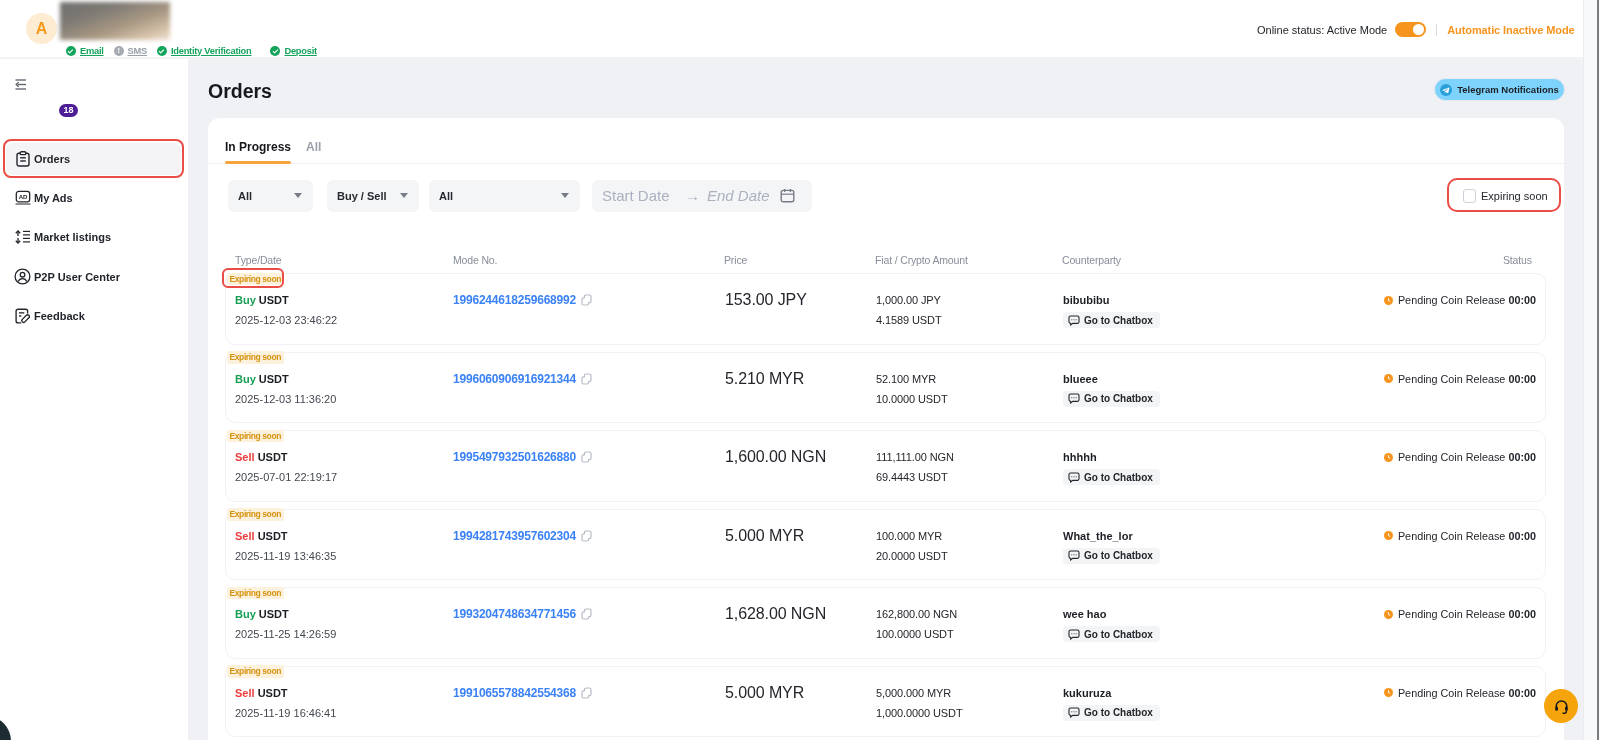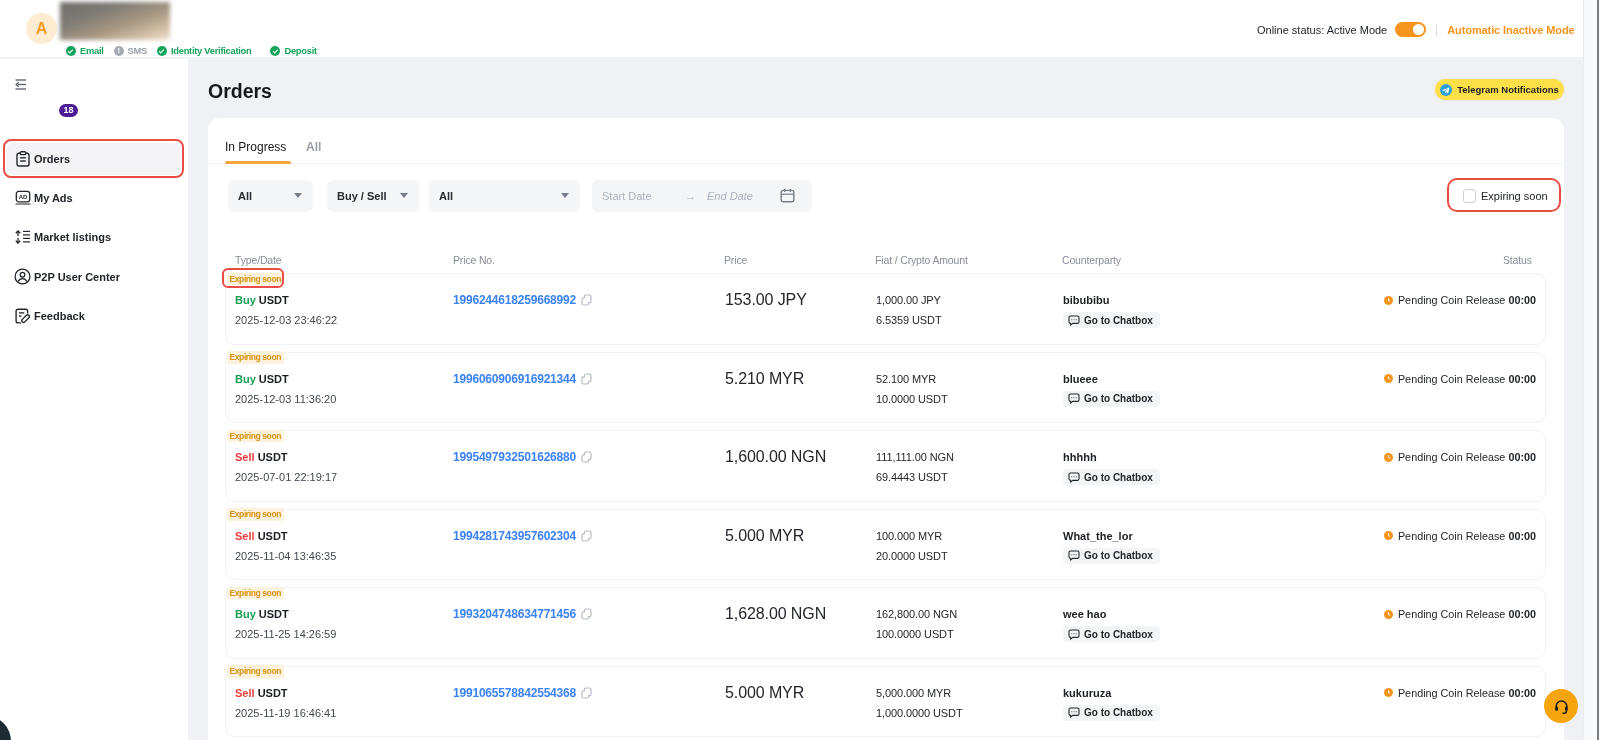--- a/index.html
+++ b/index.html
@@ -4,21 +4,21 @@
 <style>
   * { margin:0; padding:0; box-sizing:border-box; }
   html,body { width:1600px; height:740px; overflow:hidden; }
   body { font-family:"Liberation Sans", sans-serif; background:#eff1f4; position:relative; color:#1c1f24; }
 
   
   #header { position:absolute; left:0; top:0; width:1600px; height:59px; background:#fff; border-bottom:2px solid #f2f3f6; }
   #avatar { position:absolute; left:26px; top:13px; width:31px; height:31px; border-radius:50%; background:#fdecd2; color:#f49a1c; font-weight:bold; font-size:16px; text-align:center; line-height:31px; }
   #blurname { position:absolute; left:60px; top:2px; width:110px; height:38px; background:linear-gradient(160deg,#6f6f6d 0%,#7e7a74 30%,#a89883 60%,#d9c4ab 85%,#efe3d4 100%); filter:blur(2px); }
   .vbadges { position:absolute; left:66px; top:45px; height:12px; display:flex; align-items:center; gap:10px; font-size:9.3px; font-weight:600; letter-spacing:-0.25px; white-space:nowrap; }
-  .vb { display:flex; align-items:center; gap:4px; color:#13a45b; }
+  .vb { display:flex; align-items:center; gap:4px; color:#13a45b;text-decoration:underline; }
   .vb.gray { color:#9ba1aa; }
   .ck { width:10px; height:10px; border-radius:50%; background:#13a45b; position:relative; display:inline-block; }
   .ck:after { content:""; position:absolute; left:2.3px; top:2.6px; width:4.4px; height:2.4px; border-left:1.3px solid #fff; border-bottom:1.3px solid #fff; transform:rotate(-45deg); }
   .ckg { width:10px; height:10px; border-radius:50%; background:#a6abb3; color:#fff; font-size:7.5px; font-weight:bold; text-align:center; line-height:10px; display:inline-block; }
   #onlinestatus { position:absolute; top:0; left:1257px; height:59px; display:flex; align-items:center; font-size:11px; white-space:nowrap; }
   #onlinestatus .lbl { color:#23262b; }
   .toggle { width:31px; height:15px; border-radius:9px; background:#f7941e; position:relative; margin-left:8px; }
   .toggle .knob { position:absolute; right:2px; top:2px; width:11px; height:11px; border-radius:50%; background:#fff; }
   .hdiv { width:1px; height:12px; background:#d9dce1; margin:0 10px 0 10px; }
   .autoinactive { color:#f7941e; font-weight:bold; font-size:11px; letter-spacing:-0.1px; }
@@ -28,31 +28,31 @@
   .collapse-ic { position:absolute; left:14px; top:20px; }
   .nav-item { position:absolute; left:0; width:188px; height:32px; display:flex; align-items:center; }
   .nav-item .ic { position:absolute; left:14px; width:17px; height:17px; display:flex; align-items:center; justify-content:center; }
   .nav-item .tx { position:absolute; left:34px; font-size:11px; font-weight:600; color:#21242a; }
   #nav-orders-bg { position:absolute; left:6px; top:84px; width:175px; height:32px; background:#f4f4f6; border-radius:8px; }
   .red-annot { position:absolute; border:2.5px solid #ea4c46; border-radius:8px; }
   .badge18 { position:absolute; left:59px; top:44.5px; width:19px; height:13px; background:#4c1d95; border-radius:7px; color:#fff; font-size:9px; font-weight:bold; text-align:center; line-height:13px; }
 
   
   #title { position:absolute; left:208px; top:79.5px; font-size:19.5px; font-weight:bold; color:#16181d; }
-  #tgbtn { position:absolute; left:1434px; top:78px; width:131px; height:23px; background:#fde047; border:1px solid #e7e9ec; border-radius:12px; display:flex; align-items:center; justify-content:center; gap:5px; font-size:9.5px; font-weight:bold; color:#1c1f24; white-space:nowrap; }
+  #tgbtn { position:absolute; left:1434px; top:78px; width:131px; height:23px; background:#7dd3fc; border:1px solid #e7e9ec; border-radius:12px; display:flex; align-items:center; justify-content:center; gap:5px; font-size:9.5px; font-weight:bold; color:#1c1f24; white-space:nowrap; }
   #card { position:absolute; left:208px; top:118px; width:1356px; height:660px; background:#fff; border-radius:12px; }
-  .tab1 { position:absolute; left:225px; top:140px; font-size:12px; font-weight:normal; color:#15171c; }
+  .tab1 { position:absolute; left:225px; top:140px; font-size:12px; font-weight:bold; color:#15171c; }
   .tab2 { position:absolute; left:306px; top:140px; font-size:12px; font-weight:bold; color:#9ba1aa; }
   .tabline { position:absolute; left:225px; top:160.5px; width:66px; height:3px; border-radius:2px; background:#f7a43c; }
   .tabdivider { position:absolute; left:208px; top:162.5px; width:1356px; height:1px; background:#f1f2f5; }
 
   .filter { position:absolute; top:179.5px; height:32px; background:#f4f5f7; border-radius:6px; font-size:11px; font-weight:600; color:#26292f; }
   .filter .cap { position:absolute; left:10px; top:0; line-height:32px; }
   .caret { position:absolute; top:13.5px; width:0; height:0; border-left:4.5px solid transparent; border-right:4.5px solid transparent; border-top:5.5px solid #767d88; }
-  .ph { color:#aab2bf; font-weight:400; font-size:11px; }
+  .ph { color:#aab2bf; font-weight:400; font-size:15px; }
 
   
   #expchk { position:absolute; left:1462.5px; top:189px; width:13.5px; height:13.5px; border:1.5px solid #cdd1d7; border-radius:3px; background:#fff; }
   #explabel { position:absolute; left:1481px; top:190px; font-size:11px; color:#23262b; }
 
   
   .th { position:absolute; top:246px; font-size:10.5px; color:#878d99; letter-spacing:-0.15px;margin-top:8px; }
   .rowcard { position:absolute; left:225px; width:1321px; height:71.5px; background:#fff; border:1px solid #f1f2f4; border-radius:10px; }
   .tag { position:absolute; left:0.5px; top:-1.5px; height:12.5px; padding:0 3px; background:#fcf1dd; border-radius:2.5px; font-size:8.5px; font-weight:600; color:#d7930f; line-height:12.5px; letter-spacing:-0.4px; }
   .l1 { position:absolute; top:18px; height:16px; line-height:16px; }
@@ -207,37 +207,37 @@
       <line x1="10.4" y1="1" x2="10.4" y2="4" stroke="#767d88" stroke-width="1.4"></line>
       <line x1="1.2" y1="6.2" x2="13.8" y2="6.2" stroke="#767d88" stroke-width="1.2"></line>
     </svg>
 </div>
 
 <div class="red-annot" style="left:1447px; top:178px; width:114px; height:34px; border-radius:10px;"></div>
 <div id="expchk"></div>
 <div id="explabel">Expiring soon</div>
 
 <div class="th" style="left:235px;">Type/Date</div>
-<div class="th" style="left:453px;">Price No.</div>
+<div class="th" style="left:453px;">Mode No.</div>
 <div class="th" style="left:724px;">Price</div>
 <div class="th" style="left:875px;">Fiat / Crypto Amount</div>
 <div class="th" style="left:1062px;">Counterparty</div>
 <div class="th" style="left:1503px;">Status</div>
 
 <div class="rowcard" style="top:273px;">
   <span class="tag">Expiring soon</span>
   <span class="l1 side" style="left:9px;"><span class="buy">Buy</span> USDT</span>
   <span class="l2 dt">2025-12-03 23:46:22</span>
   <span class="l1 ordno">1996244618259668992<svg width="11" height="12" viewBox="0 0 11 12" fill="none" stroke="#b6bcc6" stroke-width="1.2">
         <rect x="3.4" y="1" width="6.6" height="7.6" rx="1.6"></rect>
         <path d="M7.6 8.6v.9A1.5 1.5 0 0 1 6.1 11H2.5A1.5 1.5 0 0 1 1 9.5V5.4a1.5 1.5 0 0 1 1.5-1.5h.9" fill="#fff"></path>
       </svg></span>
   <span class="l1 price">153.00 JPY</span>
   <span class="l1 amt">1,000.00 JPY</span>
-  <span class="l2 amt">6.5359 USDT</span>
+  <span class="l2 amt">4.1589 USDT</span>
   <span class="l1 cp">bibubibu</span>
   <span class="chatbtn"><svg width="12" height="11" viewBox="0 0 12 11" fill="none" stroke="#23262b" stroke-width="1.1">
         <path d="M2.6 1h6.8A1.6 1.6 0 0 1 11 2.6v4.2a1.6 1.6 0 0 1-1.6 1.6H4.8L2.6 10V8.4h0A1.6 1.6 0 0 1 1 6.8V2.6A1.6 1.6 0 0 1 2.6 1z"></path>
         <circle cx="3.8" cy="4.7" r="0.55" fill="#23262b" stroke="none"></circle>
         <circle cx="6" cy="4.7" r="0.55" fill="#23262b" stroke="none"></circle>
         <circle cx="8.2" cy="4.7" r="0.55" fill="#23262b" stroke="none"></circle>
       </svg>Go to Chatbox</span>
   <span class="status">
       <svg width="9" height="9" viewBox="0 0 9 9">
         <circle cx="4.5" cy="4.5" r="4.5" fill="#f7941e"></circle>
@@ -298,21 +298,21 @@
         <circle cx="4.5" cy="4.5" r="4.5" fill="#f7941e"></circle>
         <path d="M4.5 2.3v2.2l1.6 1" stroke="#fff" stroke-width="1" fill="none"></path>
       </svg>
       <span>Pending Coin Release <b>00:00</b></span>
     </span>
 </div>
 
 <div class="rowcard" style="top:508.5px;">
   <span class="tag">Expiring soon</span>
   <span class="l1 side" style="left:9px;"><span class="sell">Sell</span> USDT</span>
-  <span class="l2 dt">2025-11-04 13:46:35</span>
+  <span class="l2 dt">2025-11-19 13:46:35</span>
   <span class="l1 ordno">1994281743957602304<svg width="11" height="12" viewBox="0 0 11 12" fill="none" stroke="#b6bcc6" stroke-width="1.2">
         <rect x="3.4" y="1" width="6.6" height="7.6" rx="1.6"></rect>
         <path d="M7.6 8.6v.9A1.5 1.5 0 0 1 6.1 11H2.5A1.5 1.5 0 0 1 1 9.5V5.4a1.5 1.5 0 0 1 1.5-1.5h.9" fill="#fff"></path>
       </svg></span>
   <span class="l1 price">5.000 MYR</span>
   <span class="l1 amt">100.000 MYR</span>
   <span class="l2 amt">20.0000 USDT</span>
   <span class="l1 cp">What_the_lor</span>
   <span class="chatbtn"><svg width="12" height="11" viewBox="0 0 12 11" fill="none" stroke="#23262b" stroke-width="1.1">
         <path d="M2.6 1h6.8A1.6 1.6 0 0 1 11 2.6v4.2a1.6 1.6 0 0 1-1.6 1.6H4.8L2.6 10V8.4h0A1.6 1.6 0 0 1 1 6.8V2.6A1.6 1.6 0 0 1 2.6 1z"></path>

